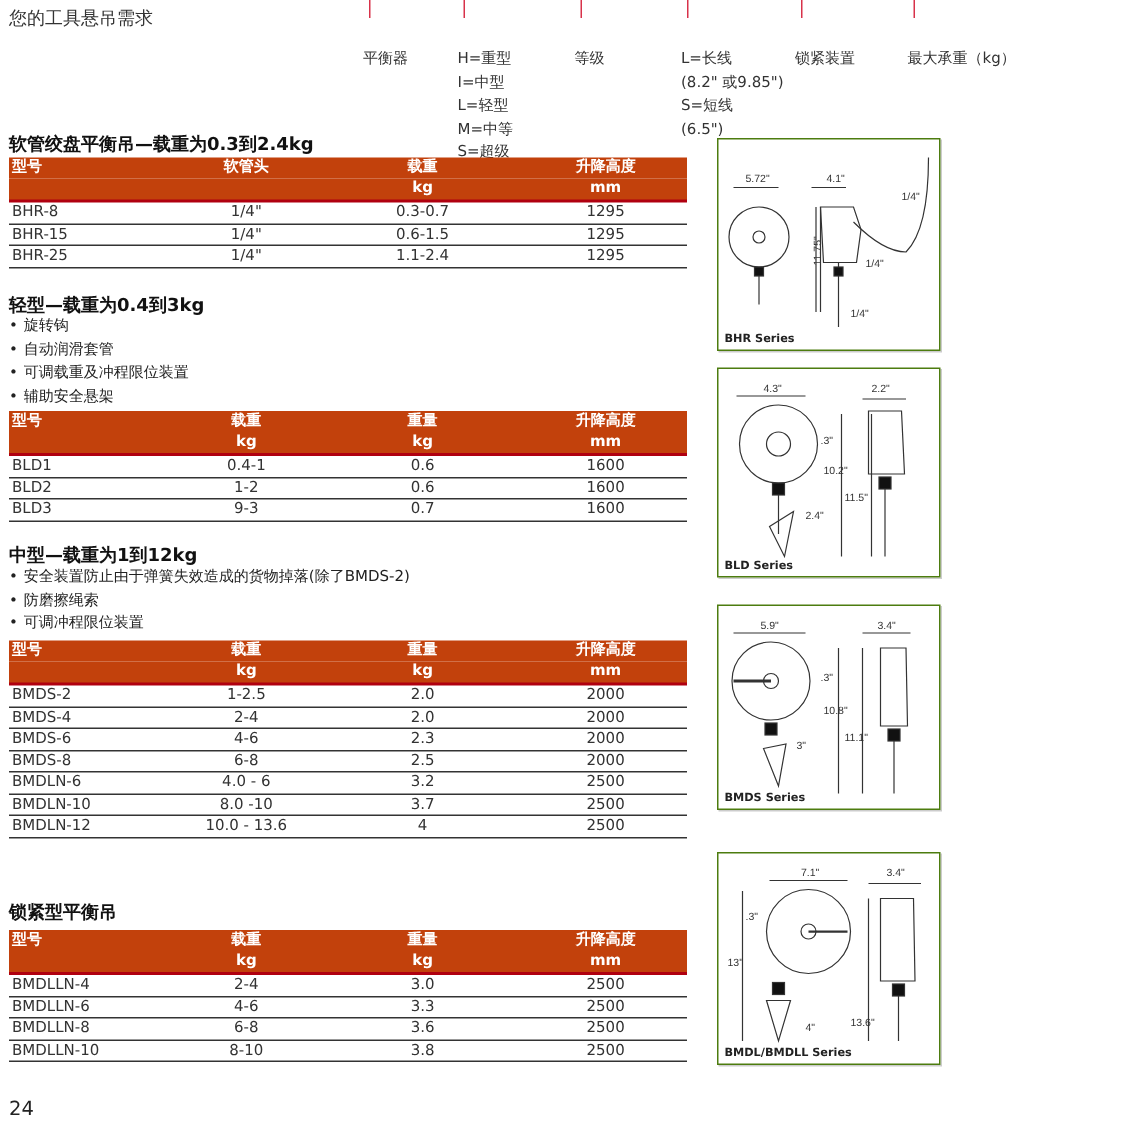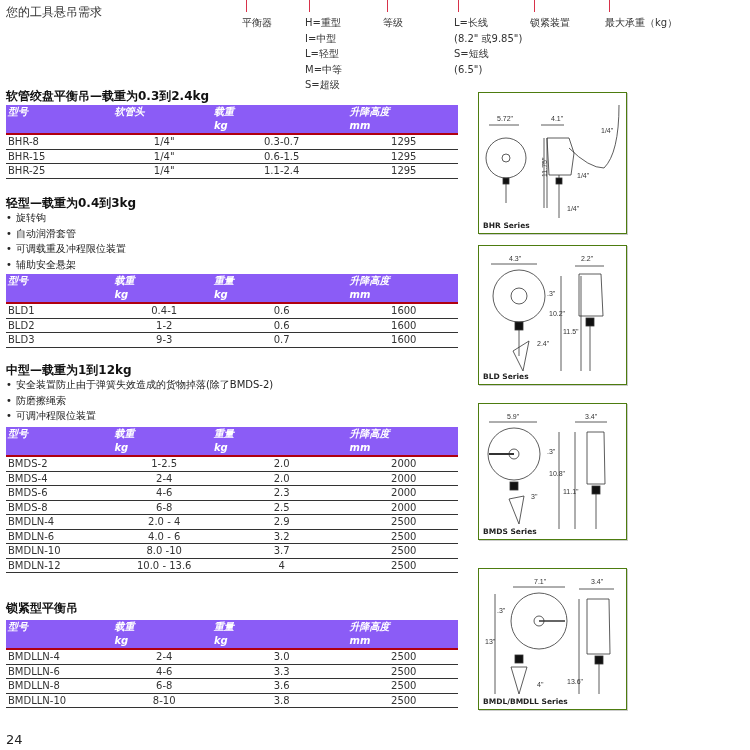--- a/index.html
+++ b/index.html
@@ -2,27 +2,27 @@
 <html><head>
   <meta charset="utf-8">
   <style>
     html, body { margin:0; padding:0; }
     body { width:750px; height:750px; background:#ffffff; position:relative; overflow:hidden;
            font-family:"DejaVu Sans", "Liberation Sans", sans-serif; color:#1a1a1a; }
     .abs { position:absolute; }
     .intro-title { left:6px; top:4px; font-size:12px; color:#333; }
     .code-col { position:absolute; top:0; font-size:10px; color:#333; line-height:15.5px; }
     .code-col .tick { position:absolute; top:0; width:1px; height:12px; background:#d8324a; }
-    .code-col .lbl { position:absolute; top:15px; white-space:nowrap; }
+    .code-col .lbl { position:absolute; top:32px; white-space:nowrap; }
     .sec-title { position:absolute; left:6px; font-size:12px; font-weight:bold; color:#111; }
     .bullets { position:absolute; left:6px; font-size:10px; color:#222; line-height:15.5px; }
     .bullets div::before { content:"\2022"; margin-right:4px; }
     table.spec { position:absolute; left:6px; width:452px; border-collapse:collapse; font-size:10px; }
-    table.spec thead tr { background:#8b5cf6; color:#fff;font-style:italic; }
-    table.spec thead th { font-weight:bold; padding:0; line-height:14px; text-align:left; }
+    table.spec thead tr { background:#c2410c; color:#fff; }
+    table.spec thead th { font-weight:bold; padding:0; line-height:14px; text-align:center; }
     table.spec thead th.first { text-align:left; padding-left:2px; }
     table.spec tbody td { padding:0; line-height:13px; height:13.5px; text-align:center; border-bottom:1.5px solid #333; color:#333; }
     table.spec tbody td.first { text-align:left; padding-left:2px; }
     table.spec thead { border-bottom:2px solid #b00010; }
     .diagram { position:absolute; left:478px; width:147px; border:1px solid #4d7c0f; background:#fff; box-shadow:1px 1px 0 #ccc; }
     .diagram svg { display:block; }
     .diagram .cap { position:absolute; left:4px; bottom:3px; font-size:7.5px; font-weight:bold; color:#222; }
     .page-num { left:6px; top:732px; font-size:13px; color:#222; }
   </style>
 </head>
@@ -176,26 +176,20 @@
         <td class="first">BMDS-6</td>
         <td>4-6</td>
         <td>2.3</td>
         <td>2000</td>
       </tr>
       <tr>
         <td class="first">BMDS-8</td>
         <td>6-8</td>
         <td>2.5</td>
         <td>2000</td>
-      </tr>
-      <tr>
-        <td class="first">BMDLN-4</td>
-        <td>2.0 - 4</td>
-        <td>2.9</td>
-        <td>2500</td>
       </tr>
       <tr>
         <td class="first">BMDLN-6</td>
         <td>4.0 - 6</td>
         <td>3.2</td>
         <td>2500</td>
       </tr>
       <tr>
         <td class="first">BMDLN-10</td>
         <td>8.0 -10</td>

